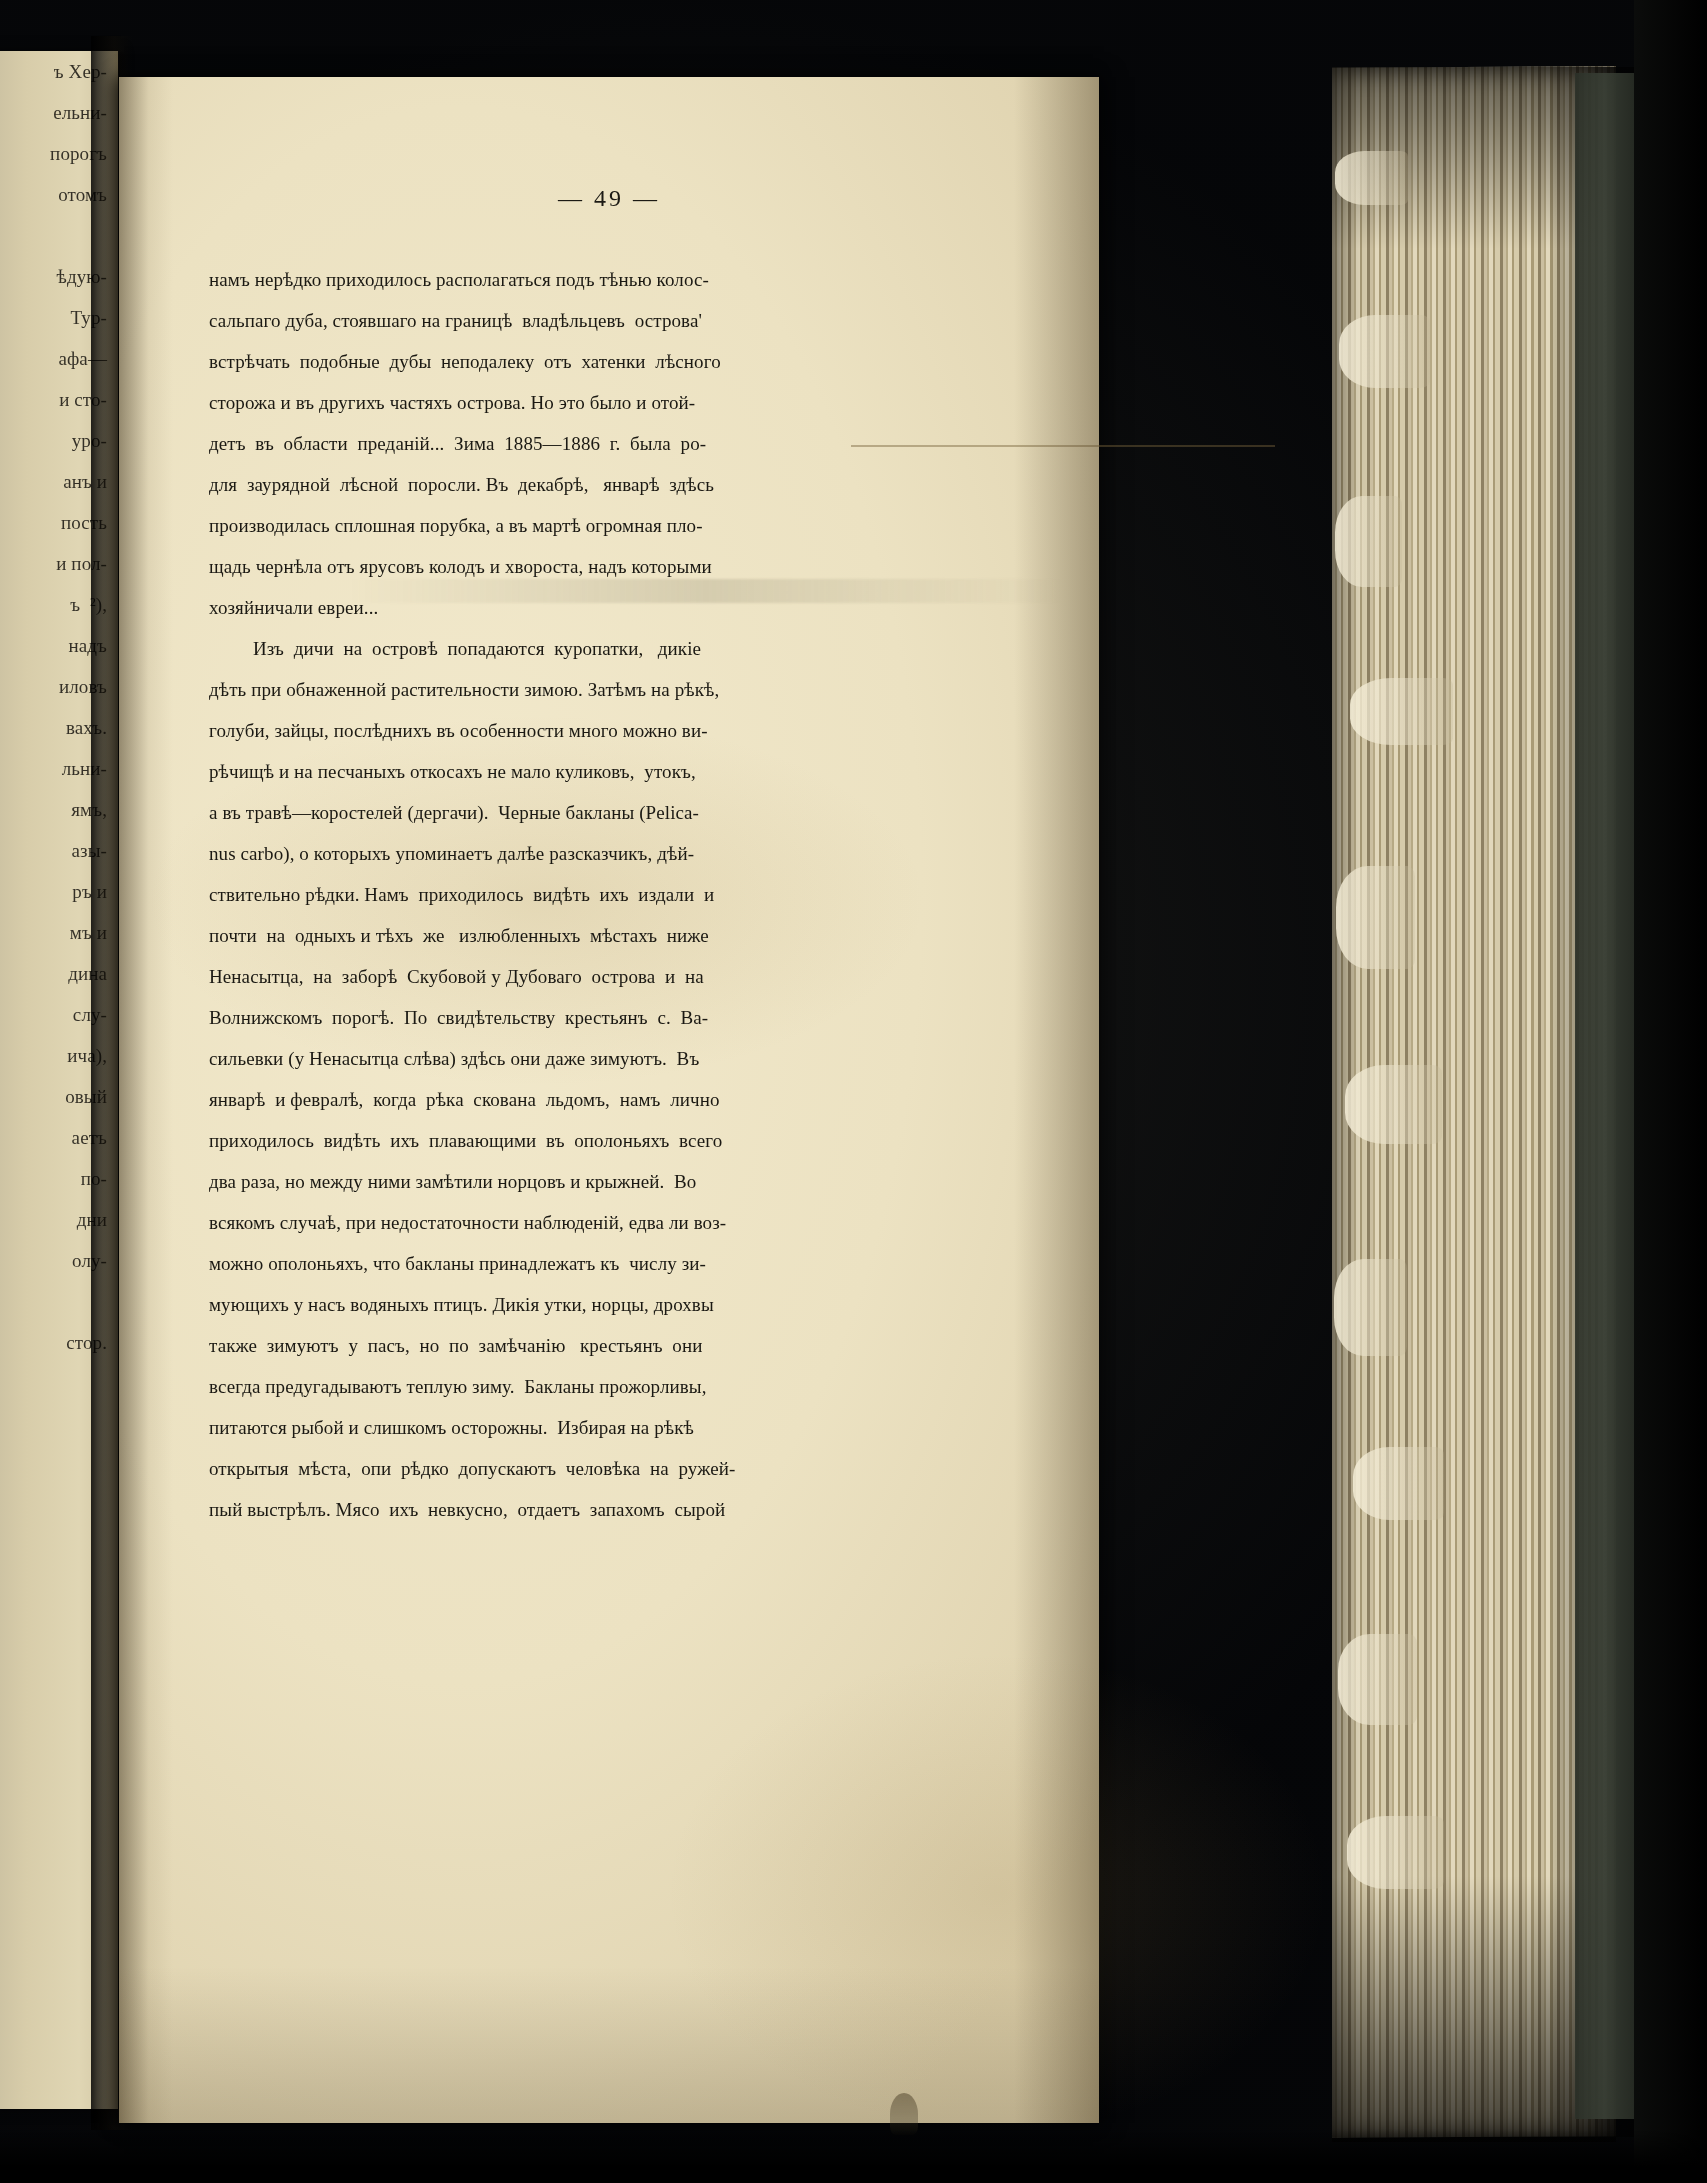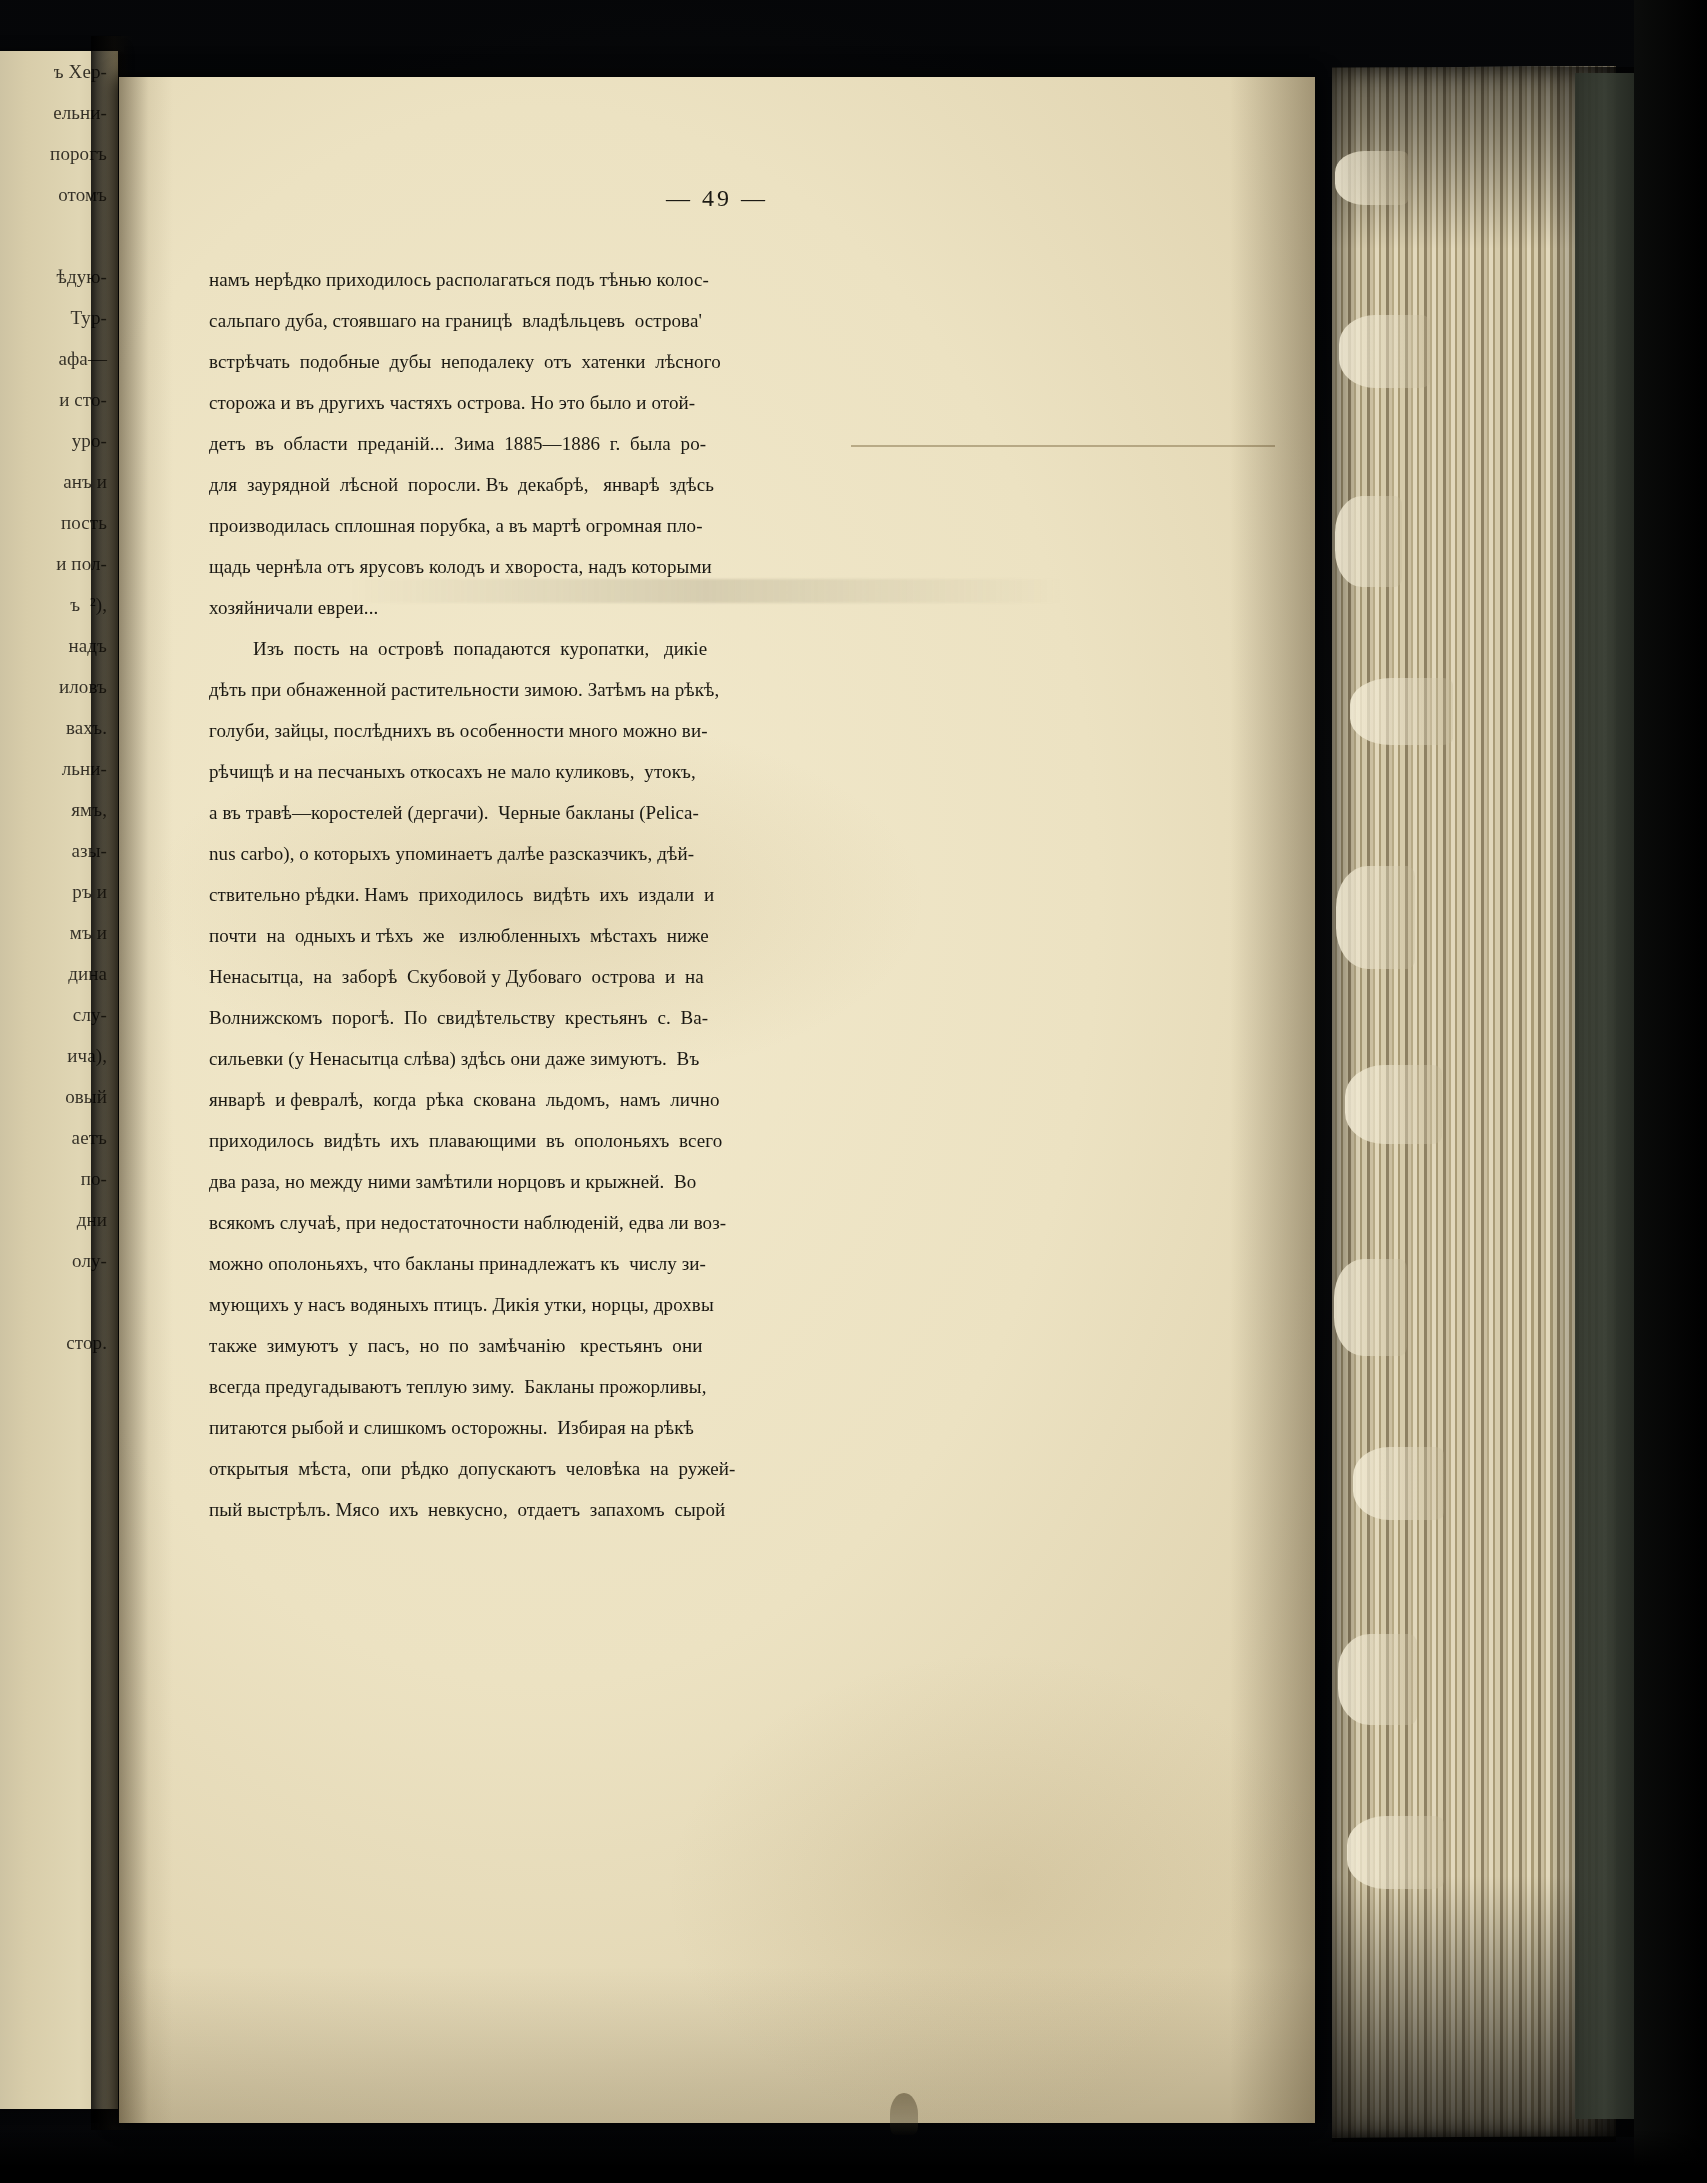--- a/index.html
+++ b/index.html
@@ -70,21 +70,21 @@
     width: 42px;
     height: 2094px;
     background: linear-gradient(90deg, rgba(0,0,0,0.85) 0%, rgba(20,16,8,0.35) 55%, rgba(0,0,0,0) 100%);
   }
 
   
   .main-page {
     position: absolute;
     left: 119px;
     top: 77px;
-    width: 1196px;
+    width: 980px;
     height: 2046px;
     background:
       radial-gradient(ellipse 85% 70% at 35% 40%, #f2e9cc 0%, #ece2c2 55%, #ddd0ac 100%);
     box-shadow:
       -6px 0 15.7px rgba(0,0,0,0.6),
       4.8px 0 20.6px rgba(0,0,0,0.55);
   }
   .main-page::before {
     content: "";
     position: absolute;
@@ -260,21 +260,21 @@
     <div class="textblock" id="main-text">
         <div class="tline">намъ нерѣдко приходилось располагаться подъ тѣнью колос-</div>
         <div class="tline">сальпаго дуба, стоявшаго на границѣ  владѣльцевъ  острова'</div>
         <div class="tline">встрѣчать  подобные  дубы  неподалеку  отъ  хатенки  лѣсного</div>
         <div class="tline">сторожа и въ другихъ частяхъ острова. Но это было и отой-</div>
         <div class="tline">детъ  въ  области  преданій...  Зима  1885—1886  г.  была  ро-</div>
         <div class="tline">для  заурядной  лѣсной  поросли. Въ  декабрѣ,   январѣ  здѣсь</div>
         <div class="tline">производилась сплошная порубка, а въ мартѣ огромная пло-</div>
         <div class="tline">щадь чернѣла отъ ярусовъ колодъ и хвороста, надъ которыми</div>
         <div class="tline">хозяйничали евреи...</div>
-        <div class="tline"><span class="para-indent"></span><span>Изъ  пость  на  островѣ  попадаются  куропатки,   дикіе</span></div>
+        <div class="tline"><span class="para-indent"></span><span>Изъ  дичи  на  островѣ  попадаются  куропатки,   дикіе</span></div>
         <div class="tline">дѣть при обнаженной растительности зимою. Затѣмъ на рѣкѣ,</div>
         <div class="tline">голуби, зайцы, послѣднихъ въ особенности много можно ви-</div>
         <div class="tline">рѣчищѣ и на песчаныхъ откосахъ не мало куликовъ,  утокъ,</div>
         <div class="tline">а въ травѣ—коростелей (дергачи).  Черные бакланы (Pelica-</div>
         <div class="tline">nus carbo), о которыхъ упоминаетъ далѣе разсказчикъ, дѣй-</div>
         <div class="tline">ствительно рѣдки. Намъ  приходилось  видѣть  ихъ  издали  и</div>
         <div class="tline">почти  на  одныхъ и тѣхъ  же   излюбленныхъ  мѣстахъ  ниже</div>
         <div class="tline">Ненасытца,  на  заборѣ  Скубовой у Дубоваго  острова  и  на</div>
         <div class="tline">Волнижскомъ  порогѣ.  По  свидѣтельству  крестьянъ  с.  Ва-</div>
         <div class="tline">сильевки (у Ненасытца слѣва) здѣсь они даже зимуютъ.  Въ</div>

